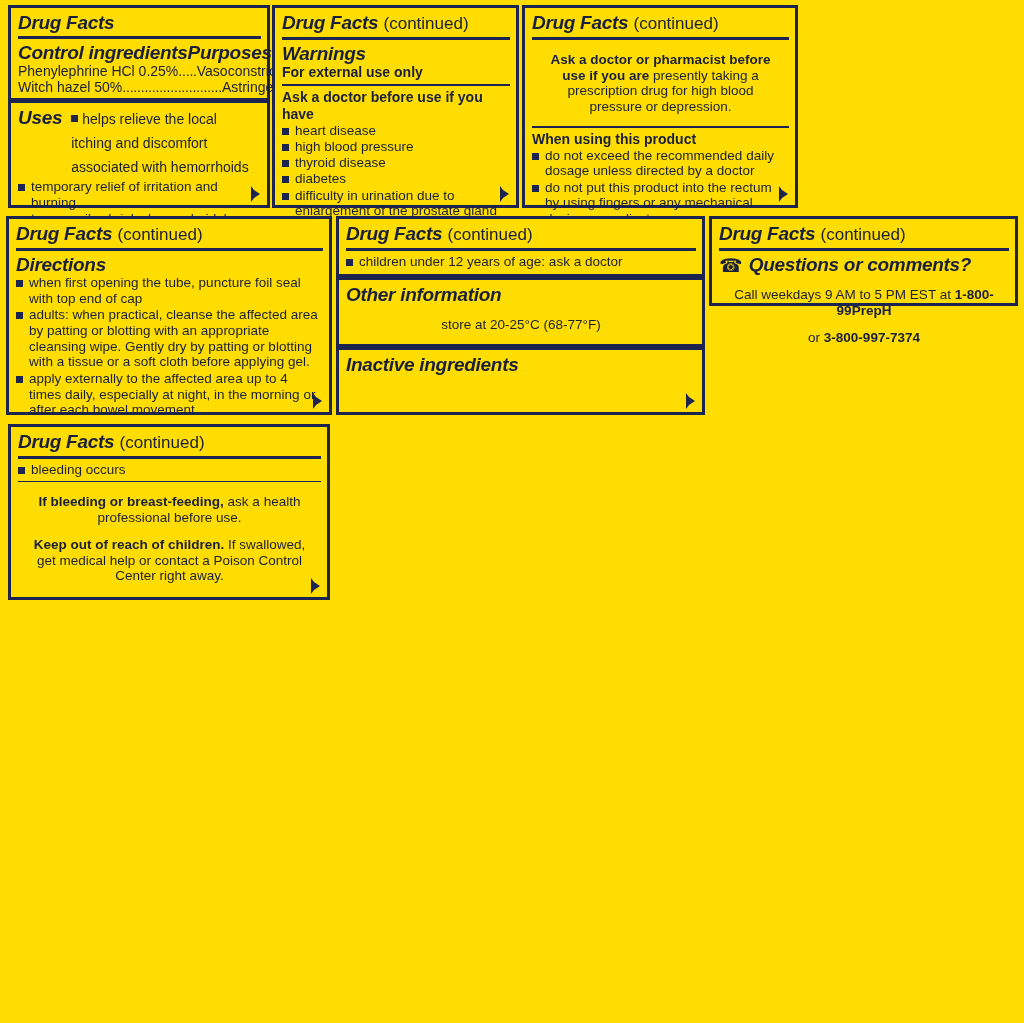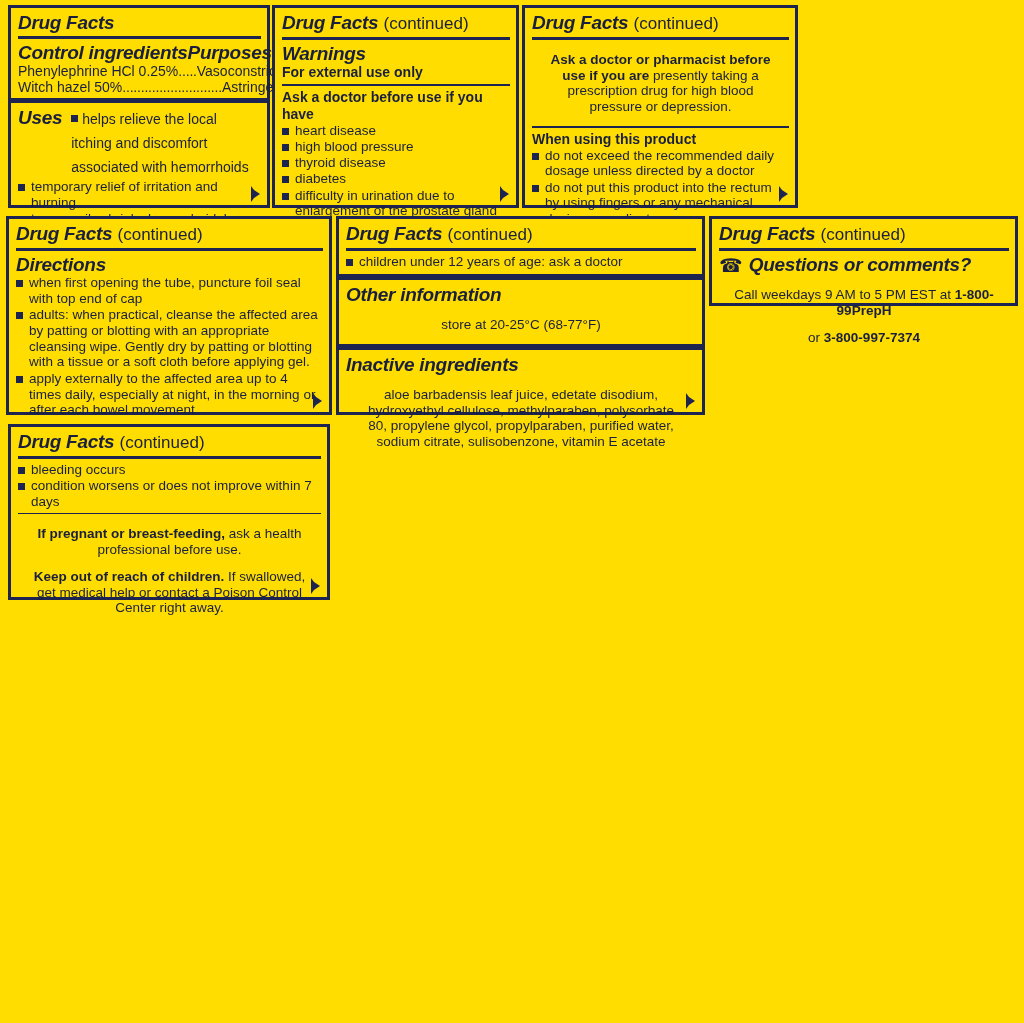--- a/index.html
+++ b/index.html
@@ -314,21 +314,20 @@
       </ul>
 
       <div class="rule-bar-wide"></div>
 
       <div class="h-big">Other information</div>
       <div class="txt">store at 20-25°C (68-77°F)</div>
 
       <div class="rule-bar-wide"></div>
 
       <div class="h-big">Inactive ingredients</div>
-      <div class="txt">aloe barbadensis leaf juice, edetate disodium, hydroxyethyl cellulose, methylparaben, polysorbate 80, propylene glycol, propylparaben, purified water, sodium citrate, sulisobenzone, vitamin E acetate</div>
 
       <div class="arrow">
         <svg viewBox="0 0 11 16" width="11" height="16">
             <path d="M1 0 L1 16 L4 12 L10 8 L4 4 Z" fill="#1d2450"></path>
           </svg>
       </div>
     </div>
   </div>
 
   <div class="panel" style="left:709px; top:216px; width:309px; height:90px;">
@@ -351,26 +350,25 @@
   <div class="panel" style="left:8px; top:424px; width:322px; height:176px;">
     <div class="panel-inner">
       <div class="df-title">
         <span class="big">Drug Facts</span>
         <span class="cont">(continued)</span>
       </div>
       <div class="rule-thick"></div>
 
       <ul class="bl">
         <li>bleeding occurs</li>
-        <li>condition worsens or does not improve within 7 days</li>
       </ul>
 
       <div class="rule-thin"></div>
 
-      <div class="txt"><span class="b">If pregnant or breast-feeding,</span><span> ask a health professional before use.</span></div>
+      <div class="txt"><span class="b">If bleeding or breast-feeding,</span><span> ask a health professional before use.</span></div>
       <div class="txt"><span class="b">Keep out of reach of children.</span><span> If swallowed, get medical help or contact a Poison Control Center right away.</span></div>
 
       <div class="arrow">
         <svg viewBox="0 0 11 16" width="11" height="16">
             <path d="M1 0 L1 16 L4 12 L10 8 L4 4 Z" fill="#1d2450"></path>
           </svg>
       </div>
     </div>
   </div>
 

